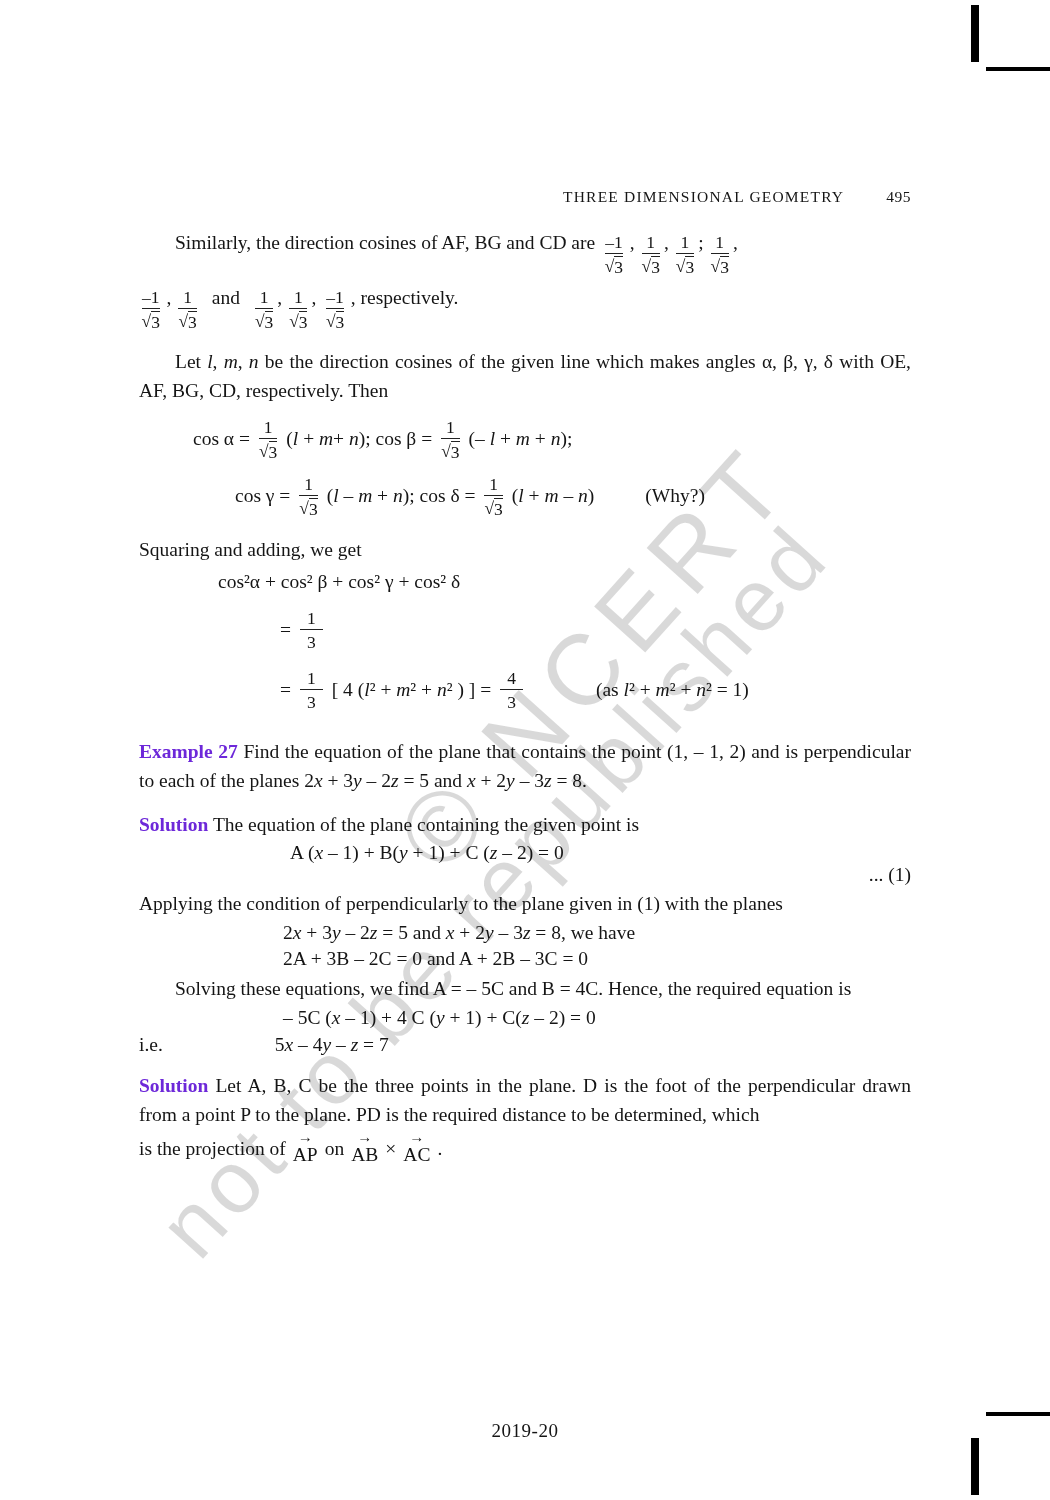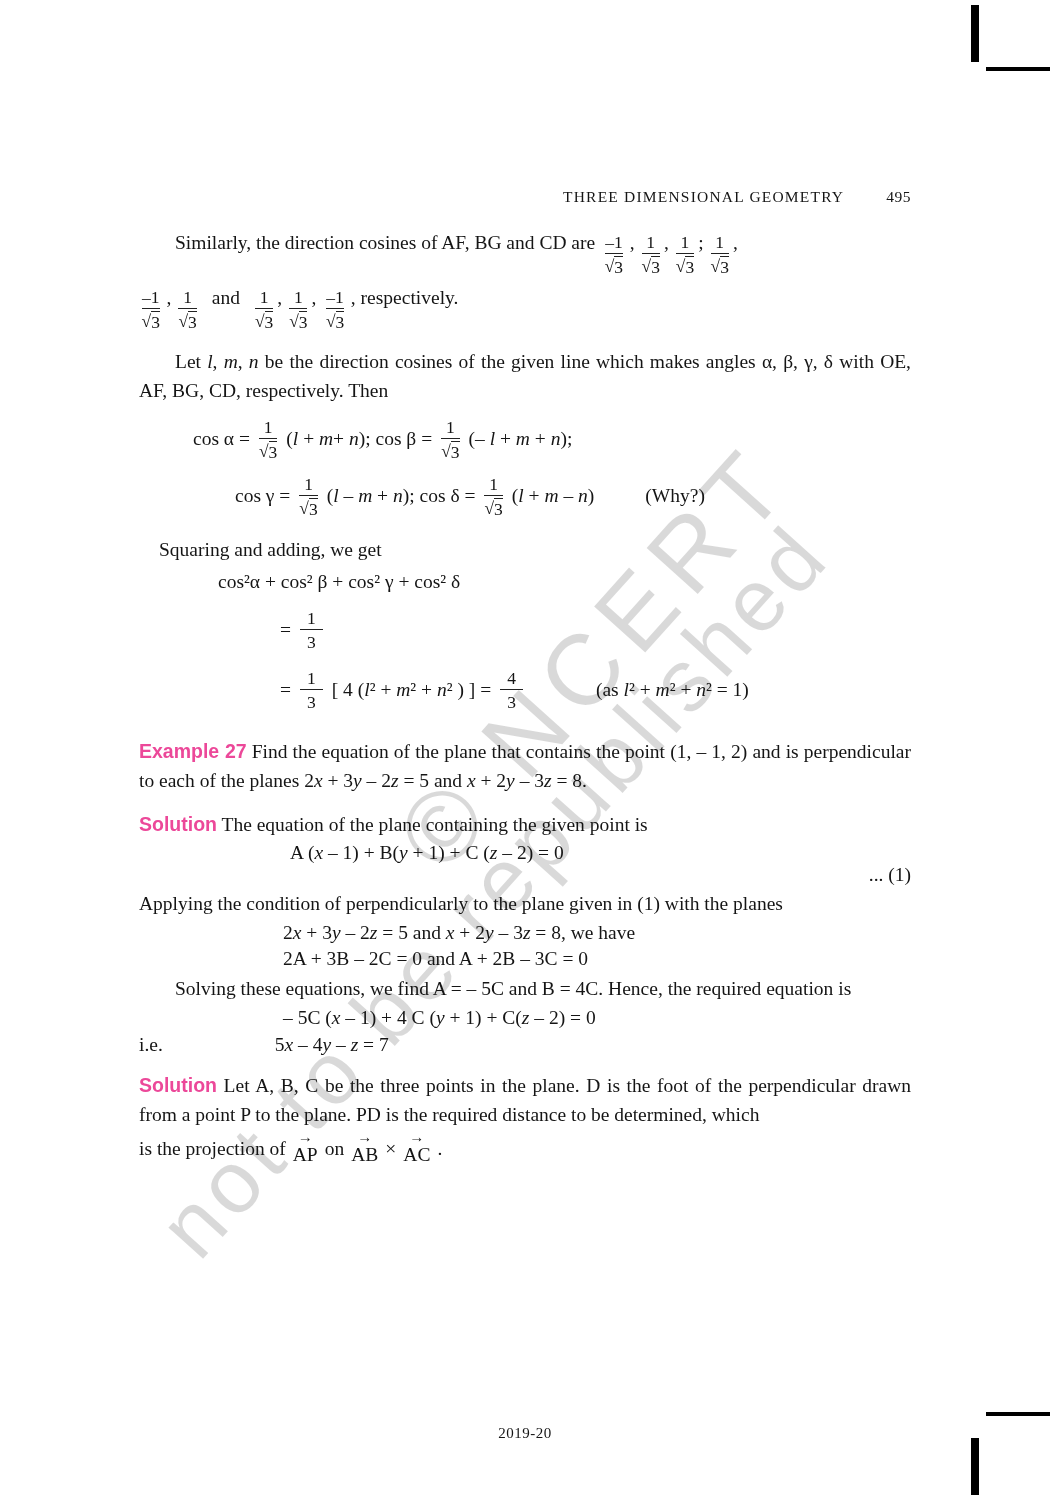--- a/index.html
+++ b/index.html
@@ -42,48 +42,48 @@
   .para1-line2 { margin-top:10px; }
   .sep { margin-left:-3px; }
 
   .para2 { margin-top:14px; }
 
   .eq-row { display:flex; align-items:center; gap:9px; font-size:19.5px; }
   .eqA { margin-left:54px;  margin-top:12px; }
   .eqB { margin-left:96px;  margin-top:12px; }
   .why { margin-left:42px; }
 
-  .squaring { margin-top:16px;margin-left:20px; }
+  .squaring { margin-top:16px; }
   .cos-sum  { margin-top:7px; margin-left:79px; font-size:19.5px; }
 
   .eqC { margin-left:141px; margin-top:15px; }
   .eqD { margin-left:141px; margin-top:16px; }
   .note { margin-left:64px; }
 
   .example { margin-top:24px; }
-  .label-blue { font-family:Liberation Sans, sans-serif; font-weight:bold; color:#ec4899; }
+  .label-blue { font-family:Liberation Serif, serif; font-weight:bold; color:#6d28d9; }
   .solution { margin-top:15px; }
 
   .eq1-row { display:flex; align-items:baseline; font-size:19.5px; margin-top:3px; margin-bottom:3px;flex-direction:column; }
   .eq1-main { margin-left:151px; }
   .eq1-tag { margin-left:auto; }
 
   .eq-center { font-size:19.5px; margin:4px 0 4px 144px; }
 
   .ie-row { display:flex; align-items:baseline; font-size:19.5px; margin-top:5px; }
   .ie-eq { margin-left:112px; }
 
   .sol28-last { display:flex; align-items:center; gap:7px; font-size:19.5px; margin-top:4px; }
   .vec { display:inline-flex; flex-direction:column; align-items:center; line-height:1.1; }
   .vec .varrow { font-size:15px; height:11px; line-height:9px; }
 
   i { font-style:italic; }
 
   .footer { position:absolute; left:0; right:0; bottom:58px; text-align:center;
-            font-size:15px; z-index:2; letter-spacing:0.5px; }
+            font-size:19px; z-index:2; letter-spacing:0.5px; }
 </style>
 </head>
 <body>
 
 <div class="page">
 
   <div class="crop crop-tr-bar"></div>
   <div class="crop crop-tr-line"></div>
   <div class="crop crop-br-line"></div>
   <div class="crop crop-br-bar"></div>

